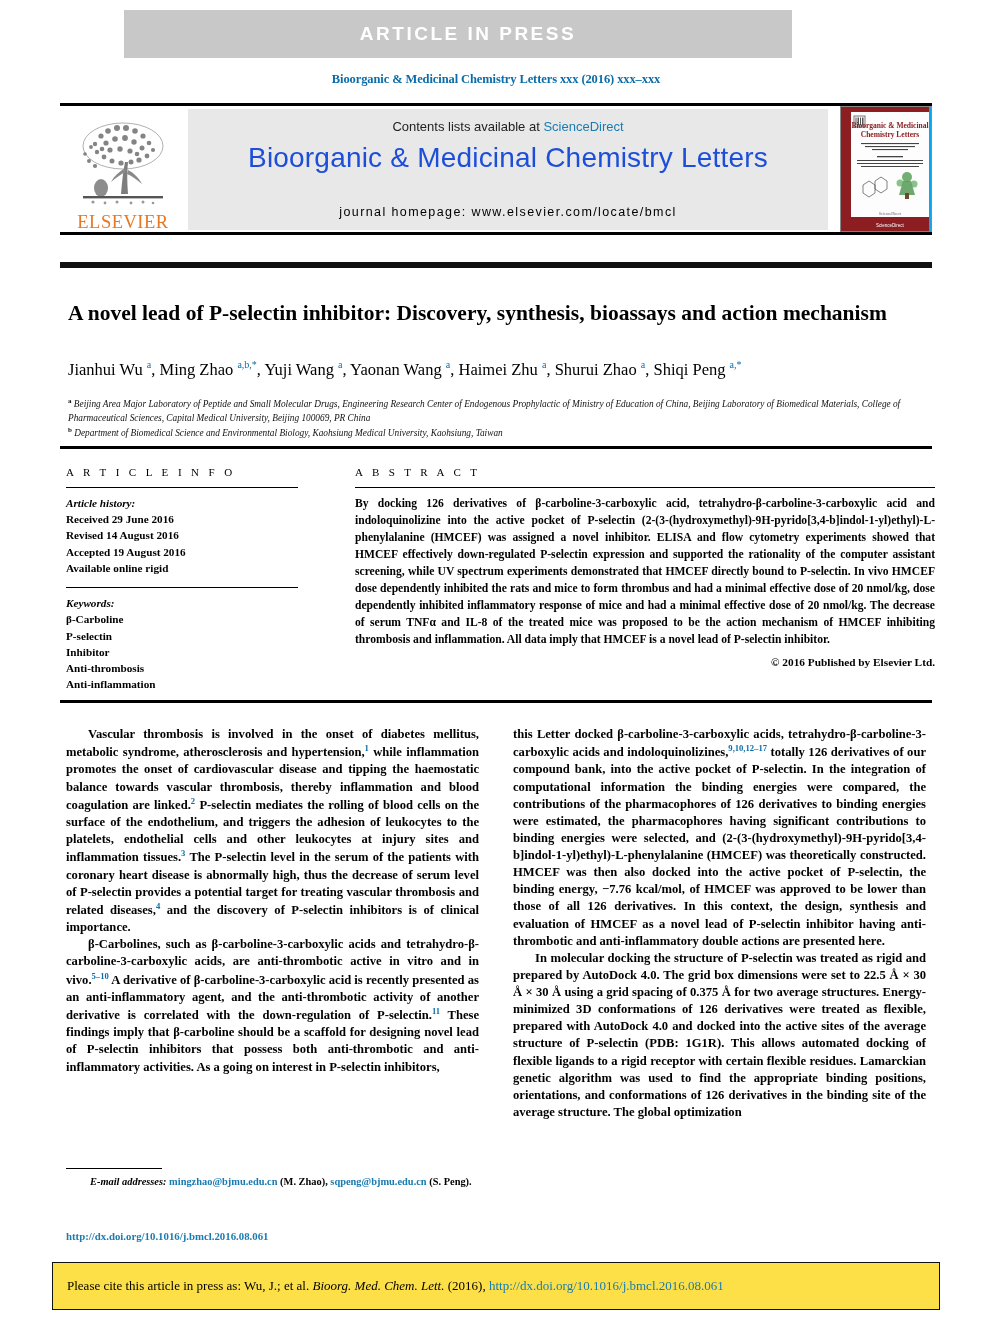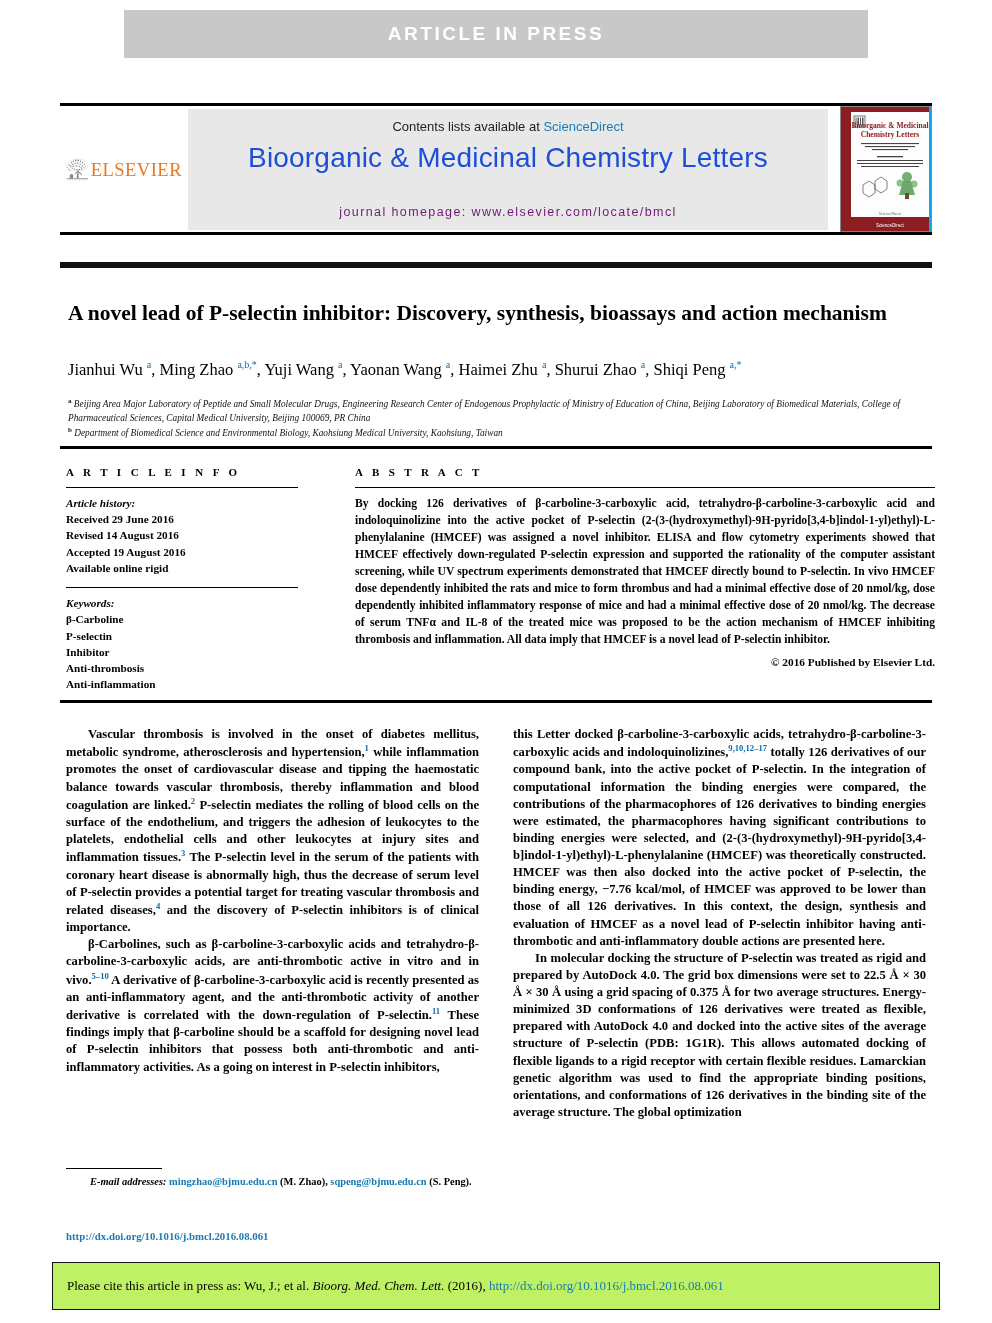--- a/index.html
+++ b/index.html
@@ -20,26 +20,27 @@
     height: 1323px;
     position: relative;
     box-sizing: border-box;
   }
 
   
   .aip-band {
     position: absolute;
     left: 124px;
     top: 10px;
-    width: 744px;
+    width: 648px;
     height: 48px;
     background: #c8c8c8;
     display: flex;
     align-items: center;
     justify-content: center;
+    padding-left: 20px;
   }
   .aip-text {
     font-family: "Liberation Sans", sans-serif;
     font-weight: bold;
     font-size: 19px;
     color: #ffffff;
     letter-spacing: 2.5px;
   }
 
   
@@ -80,21 +81,21 @@
     height: 3px;
     background: #000;
   }
   .elsevier-logo {
     position: absolute;
     left: 4px;
     top: 6px;
     width: 118px;
     height: 122px;
     display: flex;
-    flex-direction: row;
+    flex-direction: column;
     align-items: center;
     justify-content: flex-end;
   }
   .tree-svg { display: block; }
   .elsevier-word {
     font-family: "Liberation Serif", serif;
     font-size: 18.5px;
     letter-spacing: 0.5px;
     color: #e87722;
     line-height: 1;
@@ -122,21 +123,21 @@
   .sciencedirect { color: #3a8fc4; }
   .journal-title {
     font-family: Liberation Sans, sans-serif;
     font-size: 28px;
     color: #1d4ed8;
     letter-spacing: 0.2px;
   }
   .homepage-line {
     font-family: "Liberation Sans", sans-serif;
     font-size: 12.5px;
-    color: #701a75;
+    color: #000000;
     letter-spacing: 1.4px;
     margin-top: 24px;
   }
   .cover-thumb {
     position: absolute;
     left: 780px;
     top: 3px;
     width: 90px;
     height: 126px;
     border: 1px solid #888;
@@ -196,21 +197,21 @@
     background: #000;
   }
 
   
   .infoabs { position: absolute; left: 0; top: 466px; width: 992px; }
   .col-info { position: absolute; left: 66px; top: 0; width: 232px; }
   .col-abs  { position: absolute; left: 355px; top: 0; width: 580px; }
 
   .sec-head {
     font-family: "Liberation Serif", serif;
-    font-weight: bold;
+    font-weight: normal;
     font-size: 11px;
     letter-spacing: 3.4px;
     color: #000;
   }
   .hr-thin {
     width: 100%;
     height: 1px;
     background: #000;
     margin: 9px 0 7px 0;
   }
@@ -316,21 +317,21 @@
   }
   .doi-block .issn { color: #000; margin-top: 25px; }
 
   
   .citebar {
     position: absolute;
     left: 52px;
     top: 1262px;
     width: 888px;
     height: 48px;
-    background: #bef264;
+    background: #fde047;
     border: 1px solid #111;
     box-sizing: border-box;
     display: flex;
     align-items: center;
   }
   .cite-text {
     font-family: "Liberation Serif", serif;
     font-size: 13px;
     padding-left: 14px;
     color: #000;
@@ -339,20 +340,21 @@
 </style>
 </head>
 <body>
 
 <div class="page">
 
   <div class="aip-band">
     <span class="aip-text">ARTICLE  IN  PRESS</span>
   </div>
 
+  <div class="runhead">Bioorganic &amp; Medicinal Chemistry Letters xxx (2016) xxx–xxx</div>
 
   <div class="masthead">
     <div class="rule-top"></div>
 
     <div class="elsevier-logo">
       <svg class="tree-svg" width="100" height="96" viewBox="0 0 100 96">
         <g fill="#6f6f6f">
           <ellipse cx="50" cy="30" rx="40" ry="23" fill="none" stroke="#7a7a7a" stroke-width="0.6"></ellipse>
           <g opacity="0.85">
             <circle cx="22" cy="28" r="2.2"></circle>

